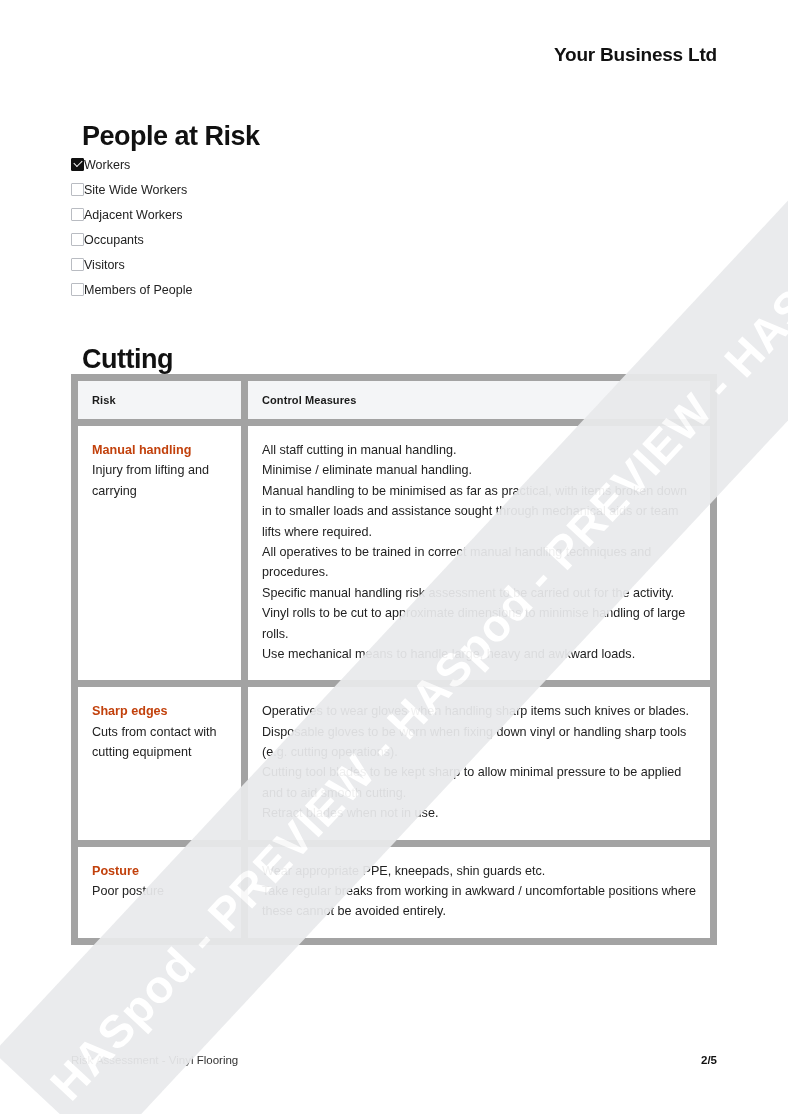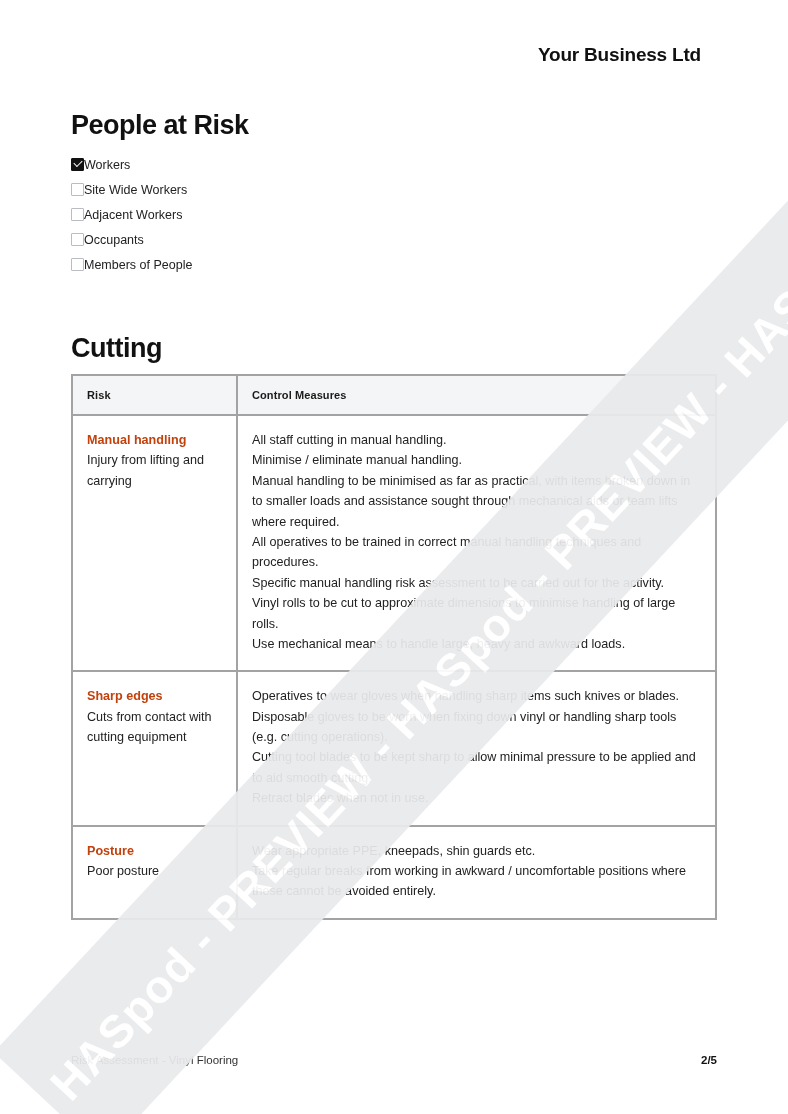--- a/index.html
+++ b/index.html
@@ -21,37 +21,37 @@
     inset: 0;
     width: 788px;
     height: 1114px;
   }
 
   
   .doc-header {
     position: absolute;
     top: 44px;
     left: 71px;
-    right: 87px;
+    right: 71px;
     text-align: right;
   }
   .company-name {
     font-size: 19px;
     font-weight: bold;
     letter-spacing: -0.2px;
     color: #111111;
   }
 
   
   .section-heading {
     font-size: 27px;
     font-weight: bold;
     letter-spacing: -0.5px;
     color: #111111;
-    margin: 0;
+    margin: 11px;
   }
   #people-heading {
     position: absolute;
     top: 110px;
     left: 71px;
   }
   #controls-heading {
     position: absolute;
     top: 333px;
     left: 71px;
@@ -104,21 +104,21 @@
     position: absolute;
     top: 374px;
     left: 71px;
     width: 646px;
     border-collapse: collapse;
     table-layout: fixed;
     border: 1px solid #e3e5e8;
   }
   .controls-table th,
   .controls-table td {
-    border: 2px solid #a3a3a3;
+    border: 7px solid #a3a3a3;
     vertical-align: top;
     text-align: left;
   }
   .controls-table thead th {
     background: #f4f5f7;
     font-size: 11px;
     font-weight: bold;
     color: #1a1a1a;
     padding: 13px 12px 13px 14px;
     letter-spacing: 0.1px;
@@ -220,20 +220,24 @@
       <div class="checkbox-row">
         <span class="checkbox-box"></span>
         <span class="checkbox-label">Adjacent Workers</span>
       </div>
       <div class="checkbox-row">
         <span class="checkbox-box"></span>
         <span class="checkbox-label">Occupants</span>
       </div>
       <div class="checkbox-row">
         <span class="checkbox-box"></span>
+        <span class="checkbox-label">Visitors</span>
+      </div>
+      <div class="checkbox-row">
+        <span class="checkbox-box"></span>
         <span class="checkbox-label">Members of People</span>
       </div>
     </div>
 
   <h1 id="controls-heading" class="section-heading">Cutting</h1>
 
   <table class="controls-table">
     <thead>
       <tr>
         <th class="col-risk">Risk</th>

